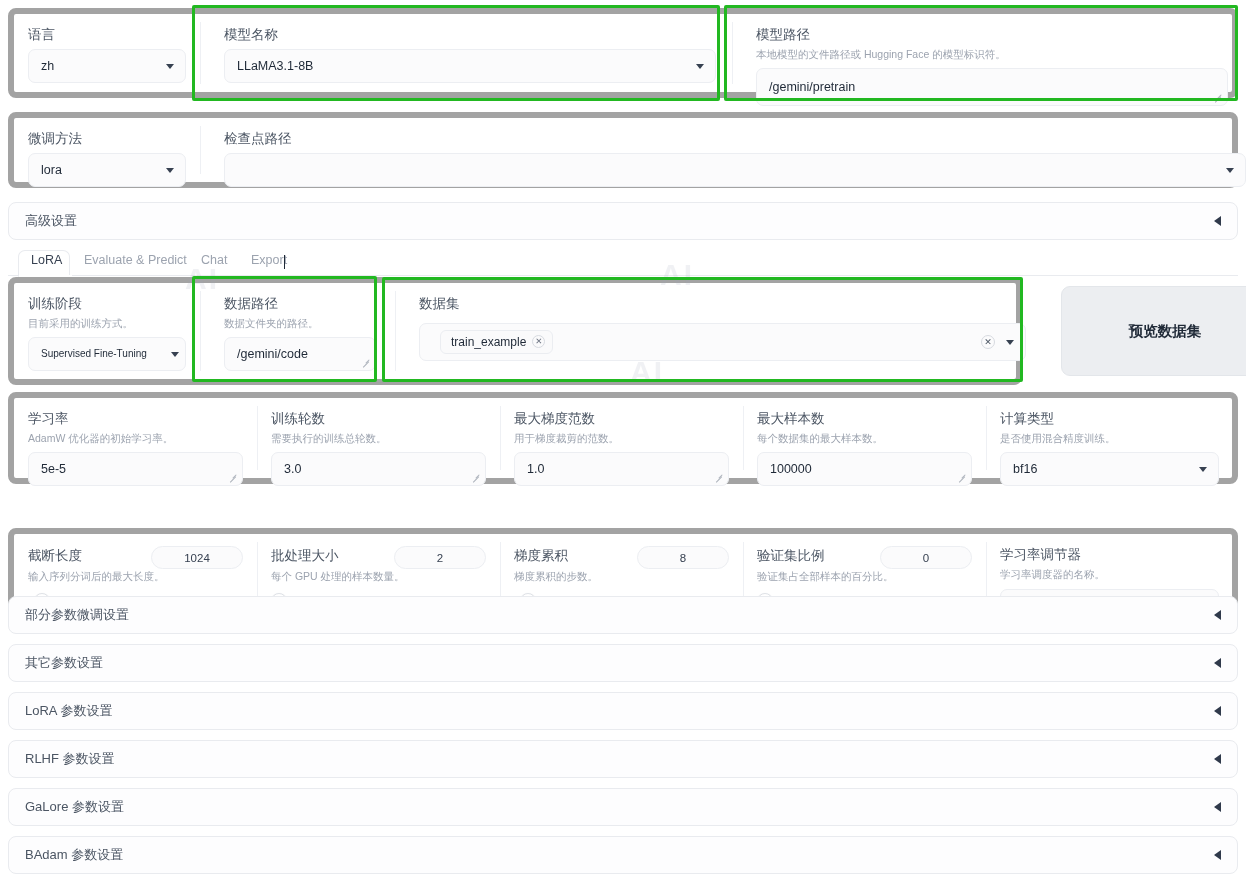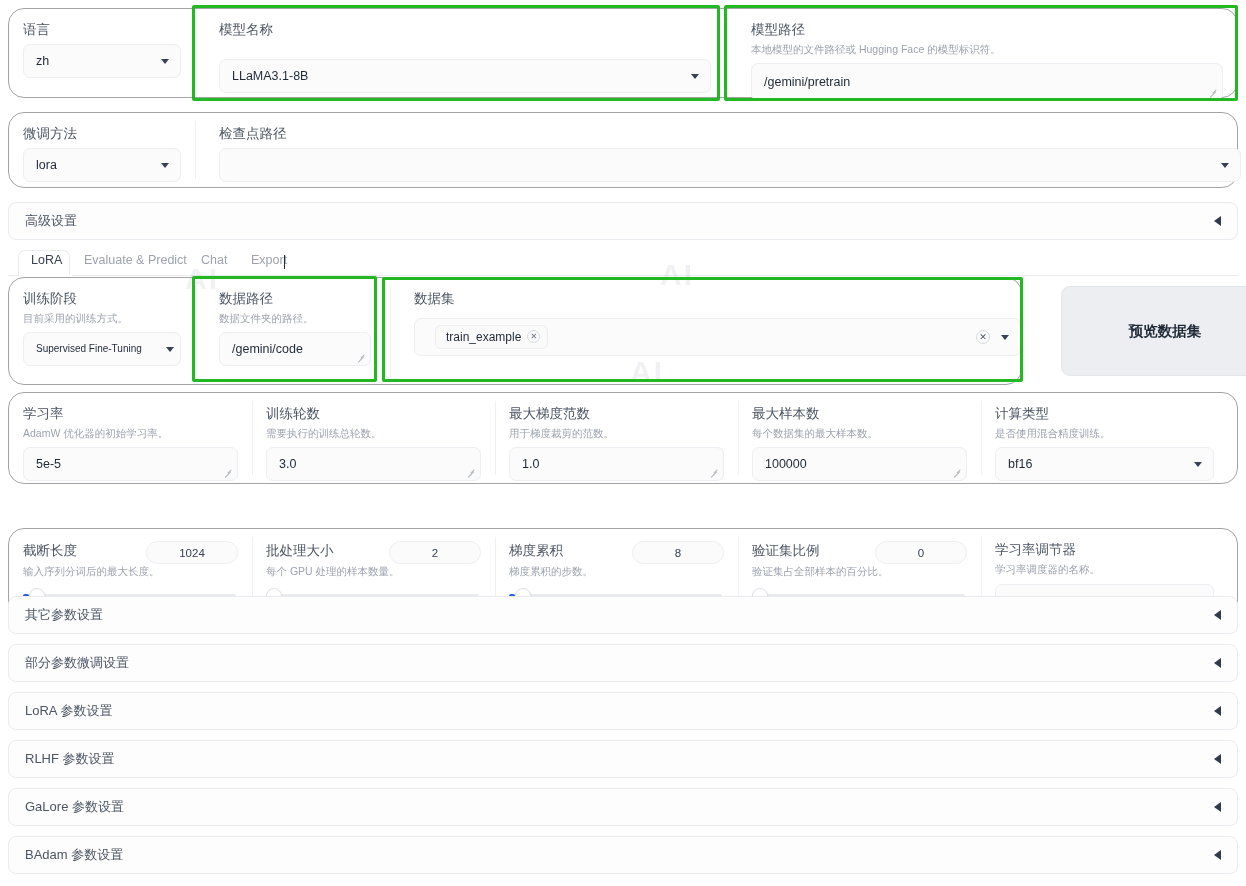--- a/index.html
+++ b/index.html
@@ -7,22 +7,22 @@
     margin: 0; padding: 0;
     width: 1246px; height: 886px;
     background: #ffffff;
     font-family: "Liberation Sans", "DejaVu Sans", sans-serif;
     color: #1f2937;
     overflow: hidden;
   }
   .page { position: relative; width: 1246px; height: 886px; background:#fff; }
   .panel {
     background: #fff;
-    border: 1px solid #a3a3a3;
-    border-radius: 16px;
+    border: 6px solid #a3a3a3;
+    border-radius: 8px;
   }
   .cell { padding: 12px 14px 14px 14px; }
   .lbl {
     font-size: 13.5px;
     color: #4b5563;
     line-height: 1.3;
     margin-bottom: 3px;
     white-space: nowrap;
   }
   .hint {
@@ -207,21 +207,21 @@
       <div class="lbl">语言</div>
       <div class="ctrl" style="margin-top:5px;">
         <span>zh</span>
         <span class="caret"></span>
       </div>
     </div>
     <div class="divline" style="left:186px;"></div>
 
     <div class="seg cell" style="left:196px; width:520px;">
       <div class="lbl">模型名称</div>
-      <div class="ctrl" style="margin-top:20px;">
+      <div class="ctrl" style="margin-top:5px;">
         <span>LLaMA3.1-8B</span>
         <span class="caret"></span>
       </div>
     </div>
     <div class="divline" style="left:718px;"></div>
 
     <div class="seg cell" style="left:728px; width:500px;">
       <div class="lbl">模型路径</div>
       <div class="hint">本地模型的文件路径或 Hugging Face 的模型标识符。</div>
       <div class="ctrl tall" style="padding-right:24px;">
@@ -408,25 +408,25 @@
           <div class="ctrl" style="width: 219px; margin-top: 8px;">
             <span>cosine</span>
             <span class="caret"></span>
           </div>
         </div>
       </div>
   </div>
 
   <div id="bottom-accs">
       <div class="acc">
+        <span>部分参数微调设置</span>
+        <span class="tri"></span>
+      </div>
+      <div class="acc">
         <span>其它参数设置</span>
-        <span class="tri"></span>
-      </div>
-      <div class="acc">
-        <span>部分参数微调设置</span>
         <span class="tri"></span>
       </div>
       <div class="acc">
         <span>LoRA 参数设置</span>
         <span class="tri"></span>
       </div>
       <div class="acc">
         <span>RLHF 参数设置</span>
         <span class="tri"></span>
       </div>

